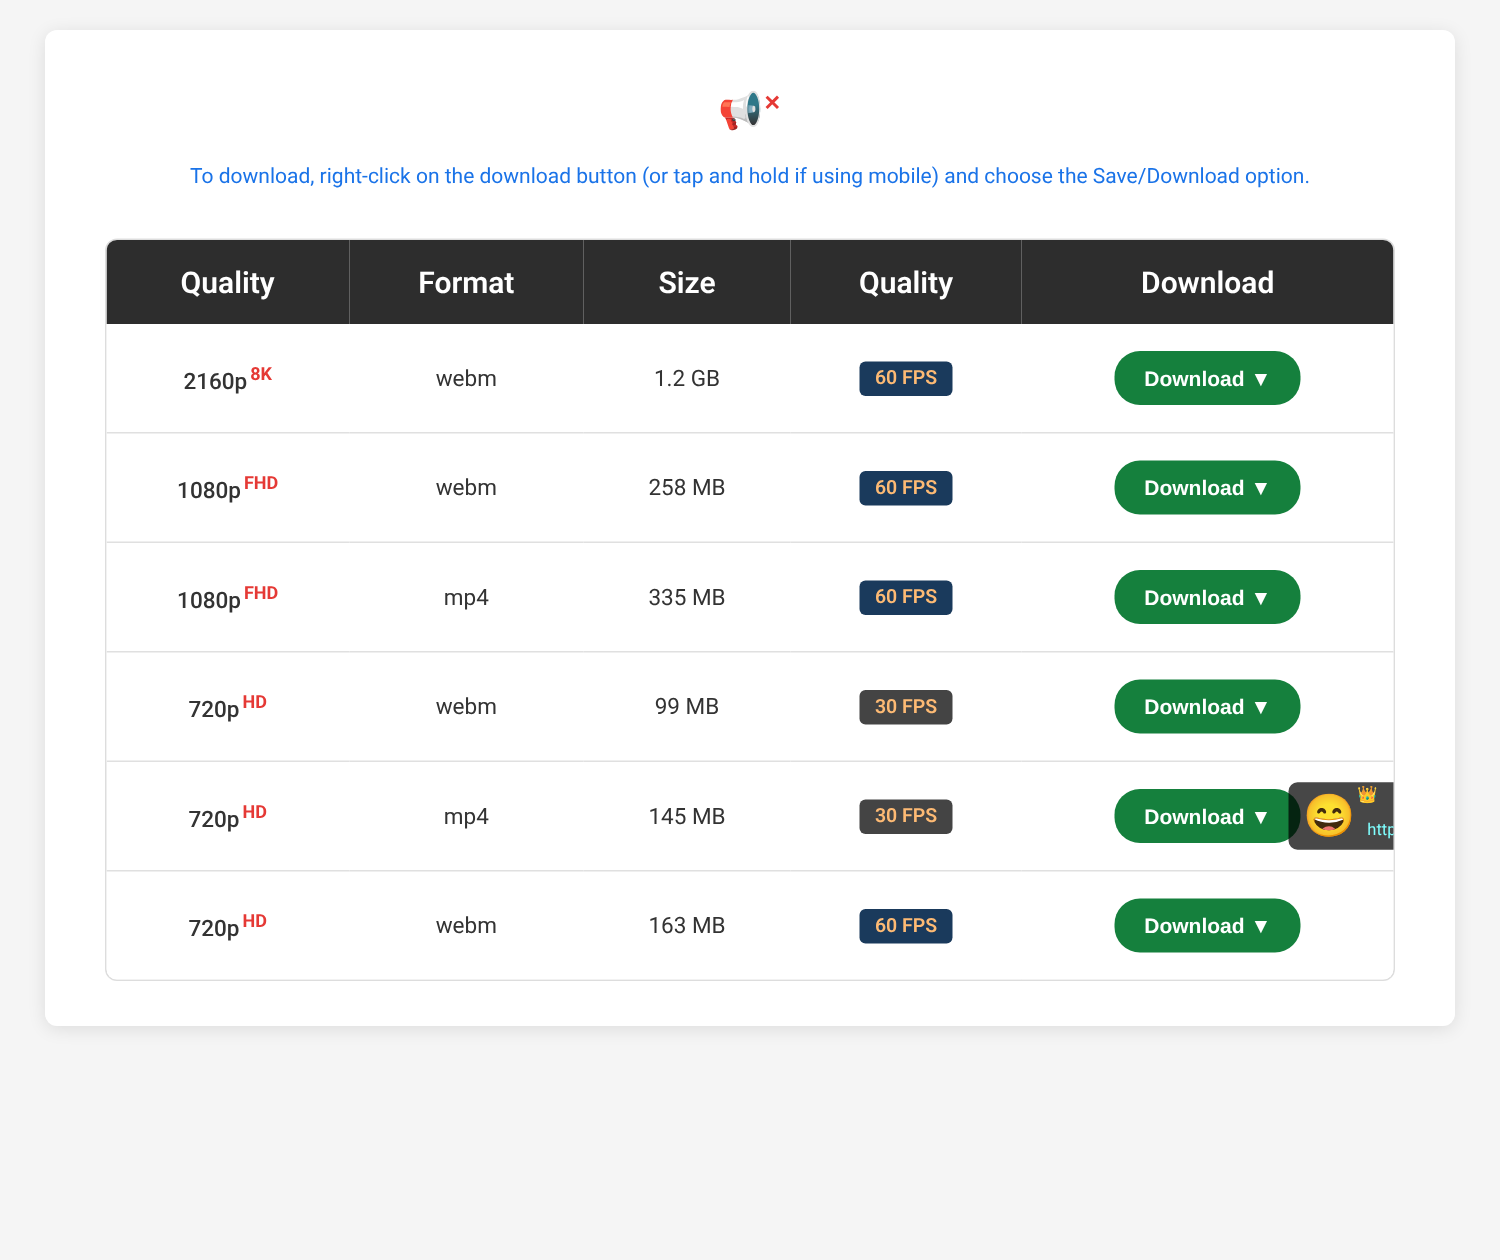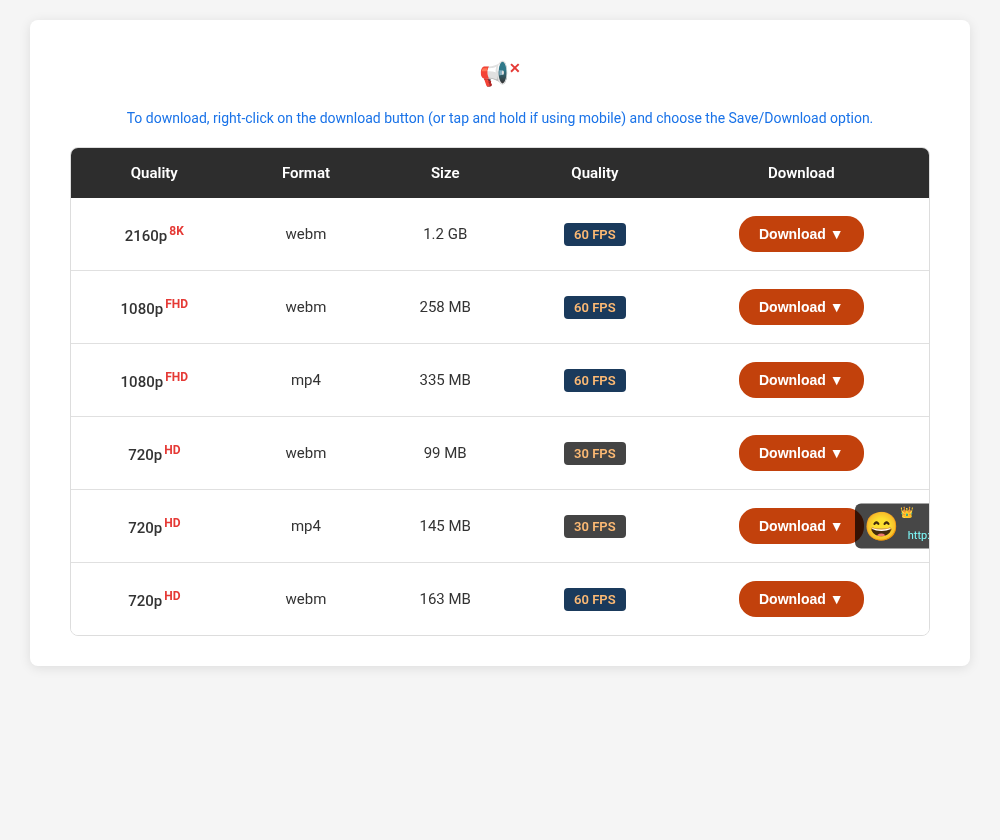--- a/index.html
+++ b/index.html
@@ -35,21 +35,21 @@
     }
 
     .mute-icon {
       font-size: 24px;
     }
 
     .instruction {
       text-align: center;
       color: #1a73e8;
       font-size: 14px;
-      margin-bottom: 18px;
+      margin-bottom: 30px;
       line-height: 1.5;
     }
 
     .table-wrapper {
       border-radius: 8px;
       overflow: hidden;
       border: 1px solid #ddd;
     }
 
     table {
@@ -57,21 +57,21 @@
       border-collapse: collapse;
     }
 
     thead tr {
       background: #2d2d2d;
     }
 
     thead th {
       color: #ffffff;
       font-weight: 600;
-      font-size: 15px;
+      font-size: 20px;
       padding: 16px 20px;
       margin-left: 36px;
     }
 
     tbody tr {
       border-bottom: 1px solid #e0e0e0;
       background: #ffffff;
     }
 
     tbody tr:last-child {
@@ -111,21 +111,21 @@
     }
 
     .fps-30 {
       background: #444444;
     }
 
     .download-btn {
       display: inline-flex;
       align-items: center;
       gap: 6px;
-      background: #c2410c;
+      background: #15803d;
       color: #ffffff;
       border: none;
       border-radius: 17px;
       padding: 10px 20px;
       font-size: 14px;
       font-weight: 700;
       cursor: pointer;
       white-space: nowrap;
     }
 

